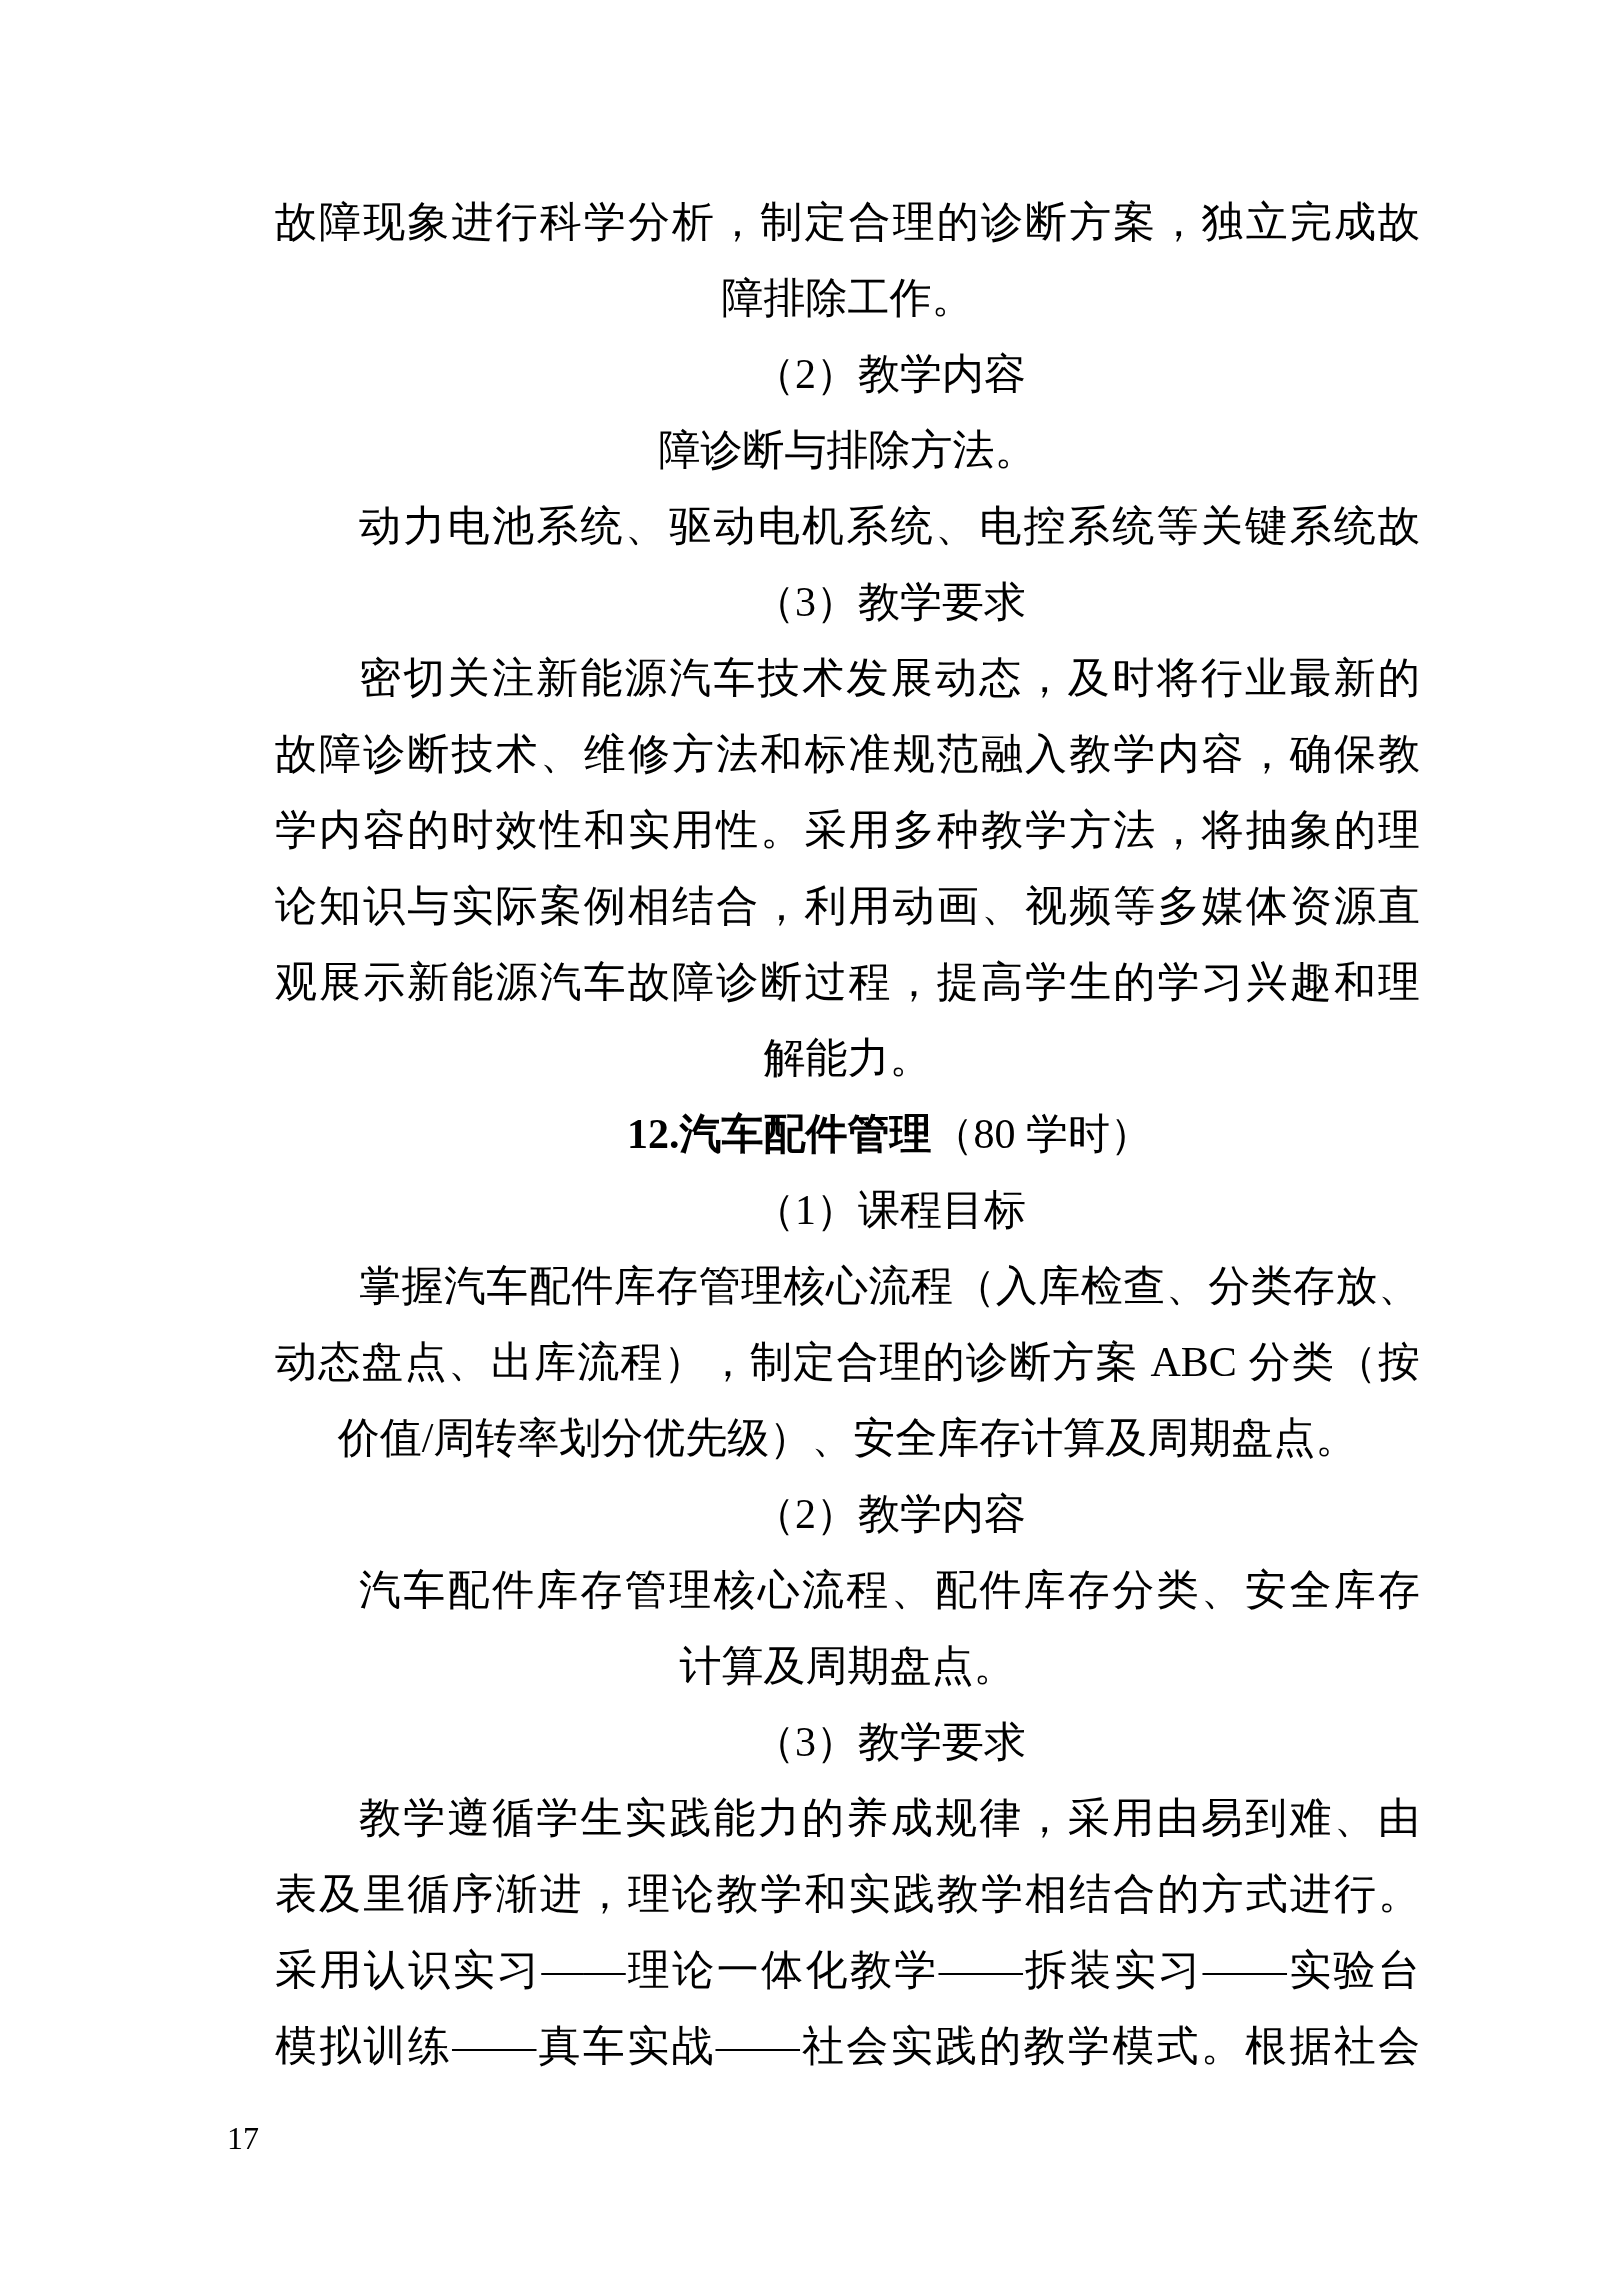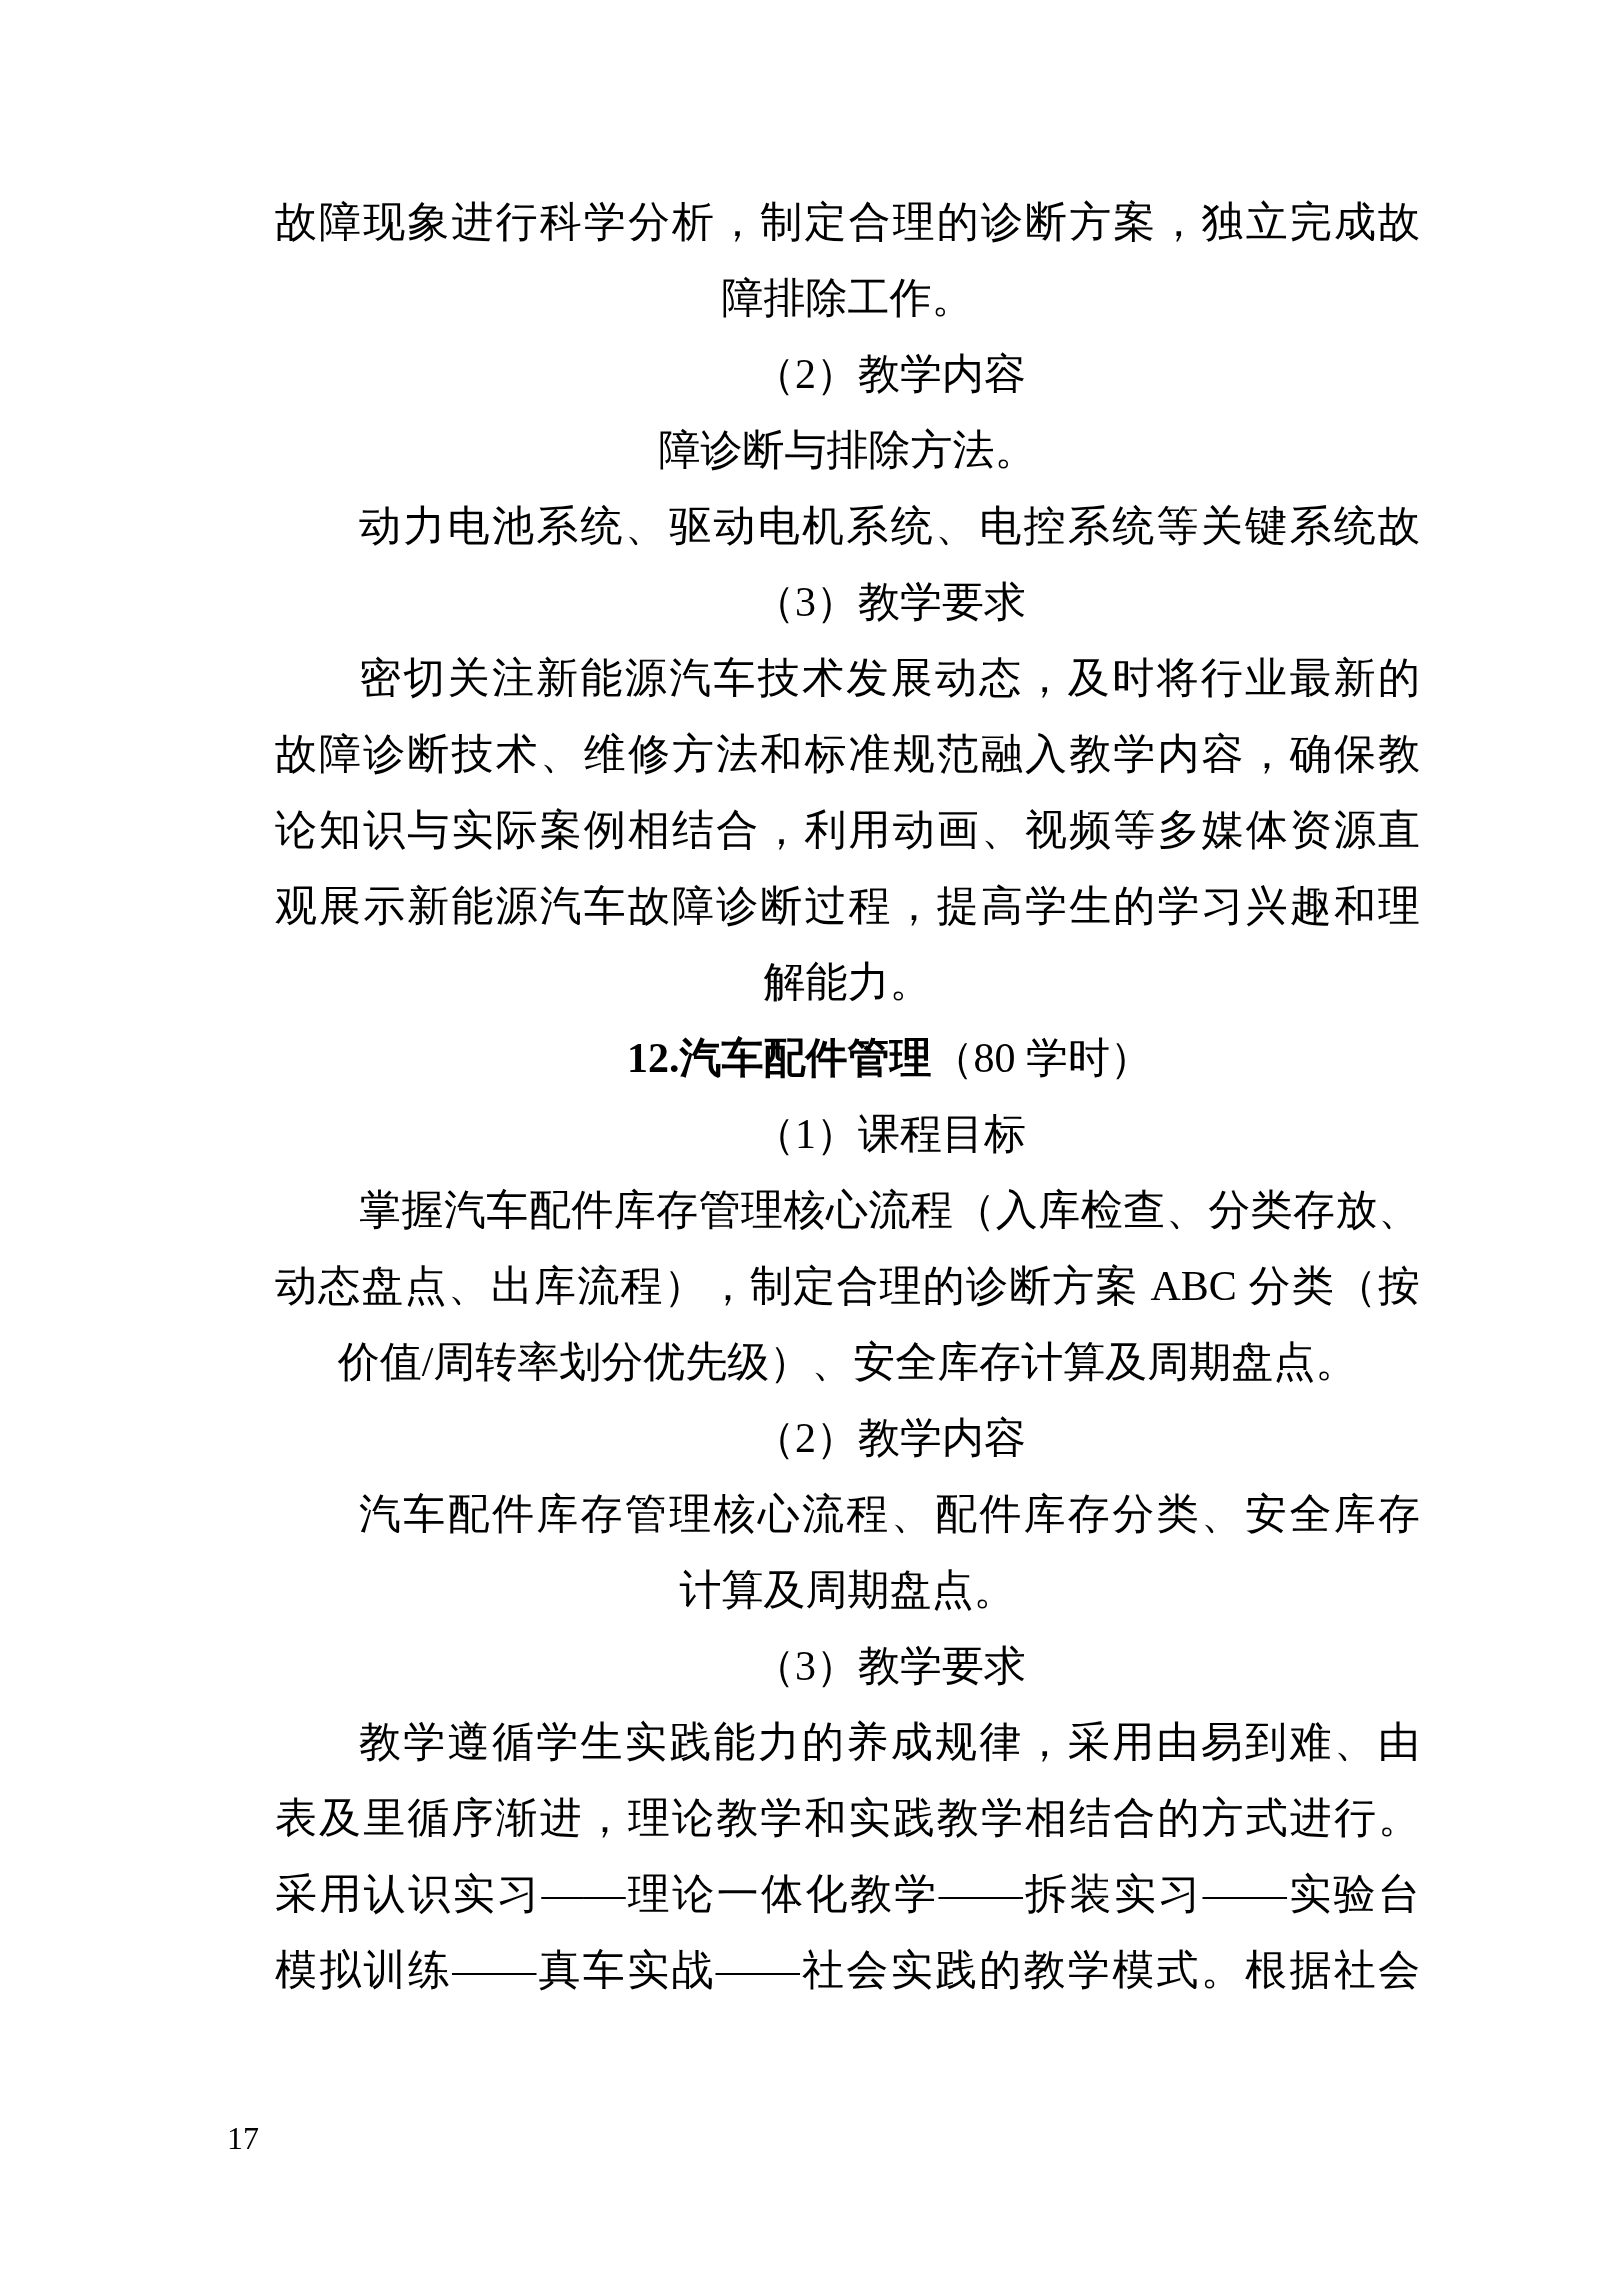--- a/index.html
+++ b/index.html
@@ -61,20 +61,21 @@
 <div class="doc-page">
   <div class="text-block" id="text-block">
       <div class="line justify">故障现象进行科学分析，制定合理的诊断方案，独立完成故</div>
       <div class="line">障排除工作。</div>
       <div class="line indent">（2）教学内容</div>
       <div class="line">障诊断与排除方法。</div>
       <div class="line justify indent">动力电池系统、驱动电机系统、电控系统等关键系统故</div>
       <div class="line indent">（3）教学要求</div>
       <div class="line justify indent">密切关注新能源汽车技术发展动态，及时将行业最新的</div>
       <div class="line justify">故障诊断技术、维修方法和标准规范融入教学内容，确保教</div>
+      <div class="line justify">学内容的时效性和实用性。采用多种教学方法，将抽象的理</div>
       <div class="line justify">论知识与实际案例相结合，利用动画、视频等多媒体资源直</div>
       <div class="line justify">观展示新能源汽车故障诊断过程，提高学生的学习兴趣和理</div>
       <div class="line">解能力。</div>
       <div class="line indent heading"><span class="bold">12.汽车配件管理</span><span class="regular">（80 学时）</span></div>
       <div class="line indent">（1）课程目标</div>
       <div class="line justify indent">掌握汽车配件库存管理核心流程（入库检查、分类存放、</div>
       <div class="line justify">动态盘点、出库流程），制定合理的诊断方案 ABC 分类（按</div>
       <div class="line">价值/周转率划分优先级）、安全库存计算及周期盘点。</div>
       <div class="line indent">（2）教学内容</div>
       <div class="line justify indent">汽车配件库存管理核心流程、配件库存分类、安全库存</div>

